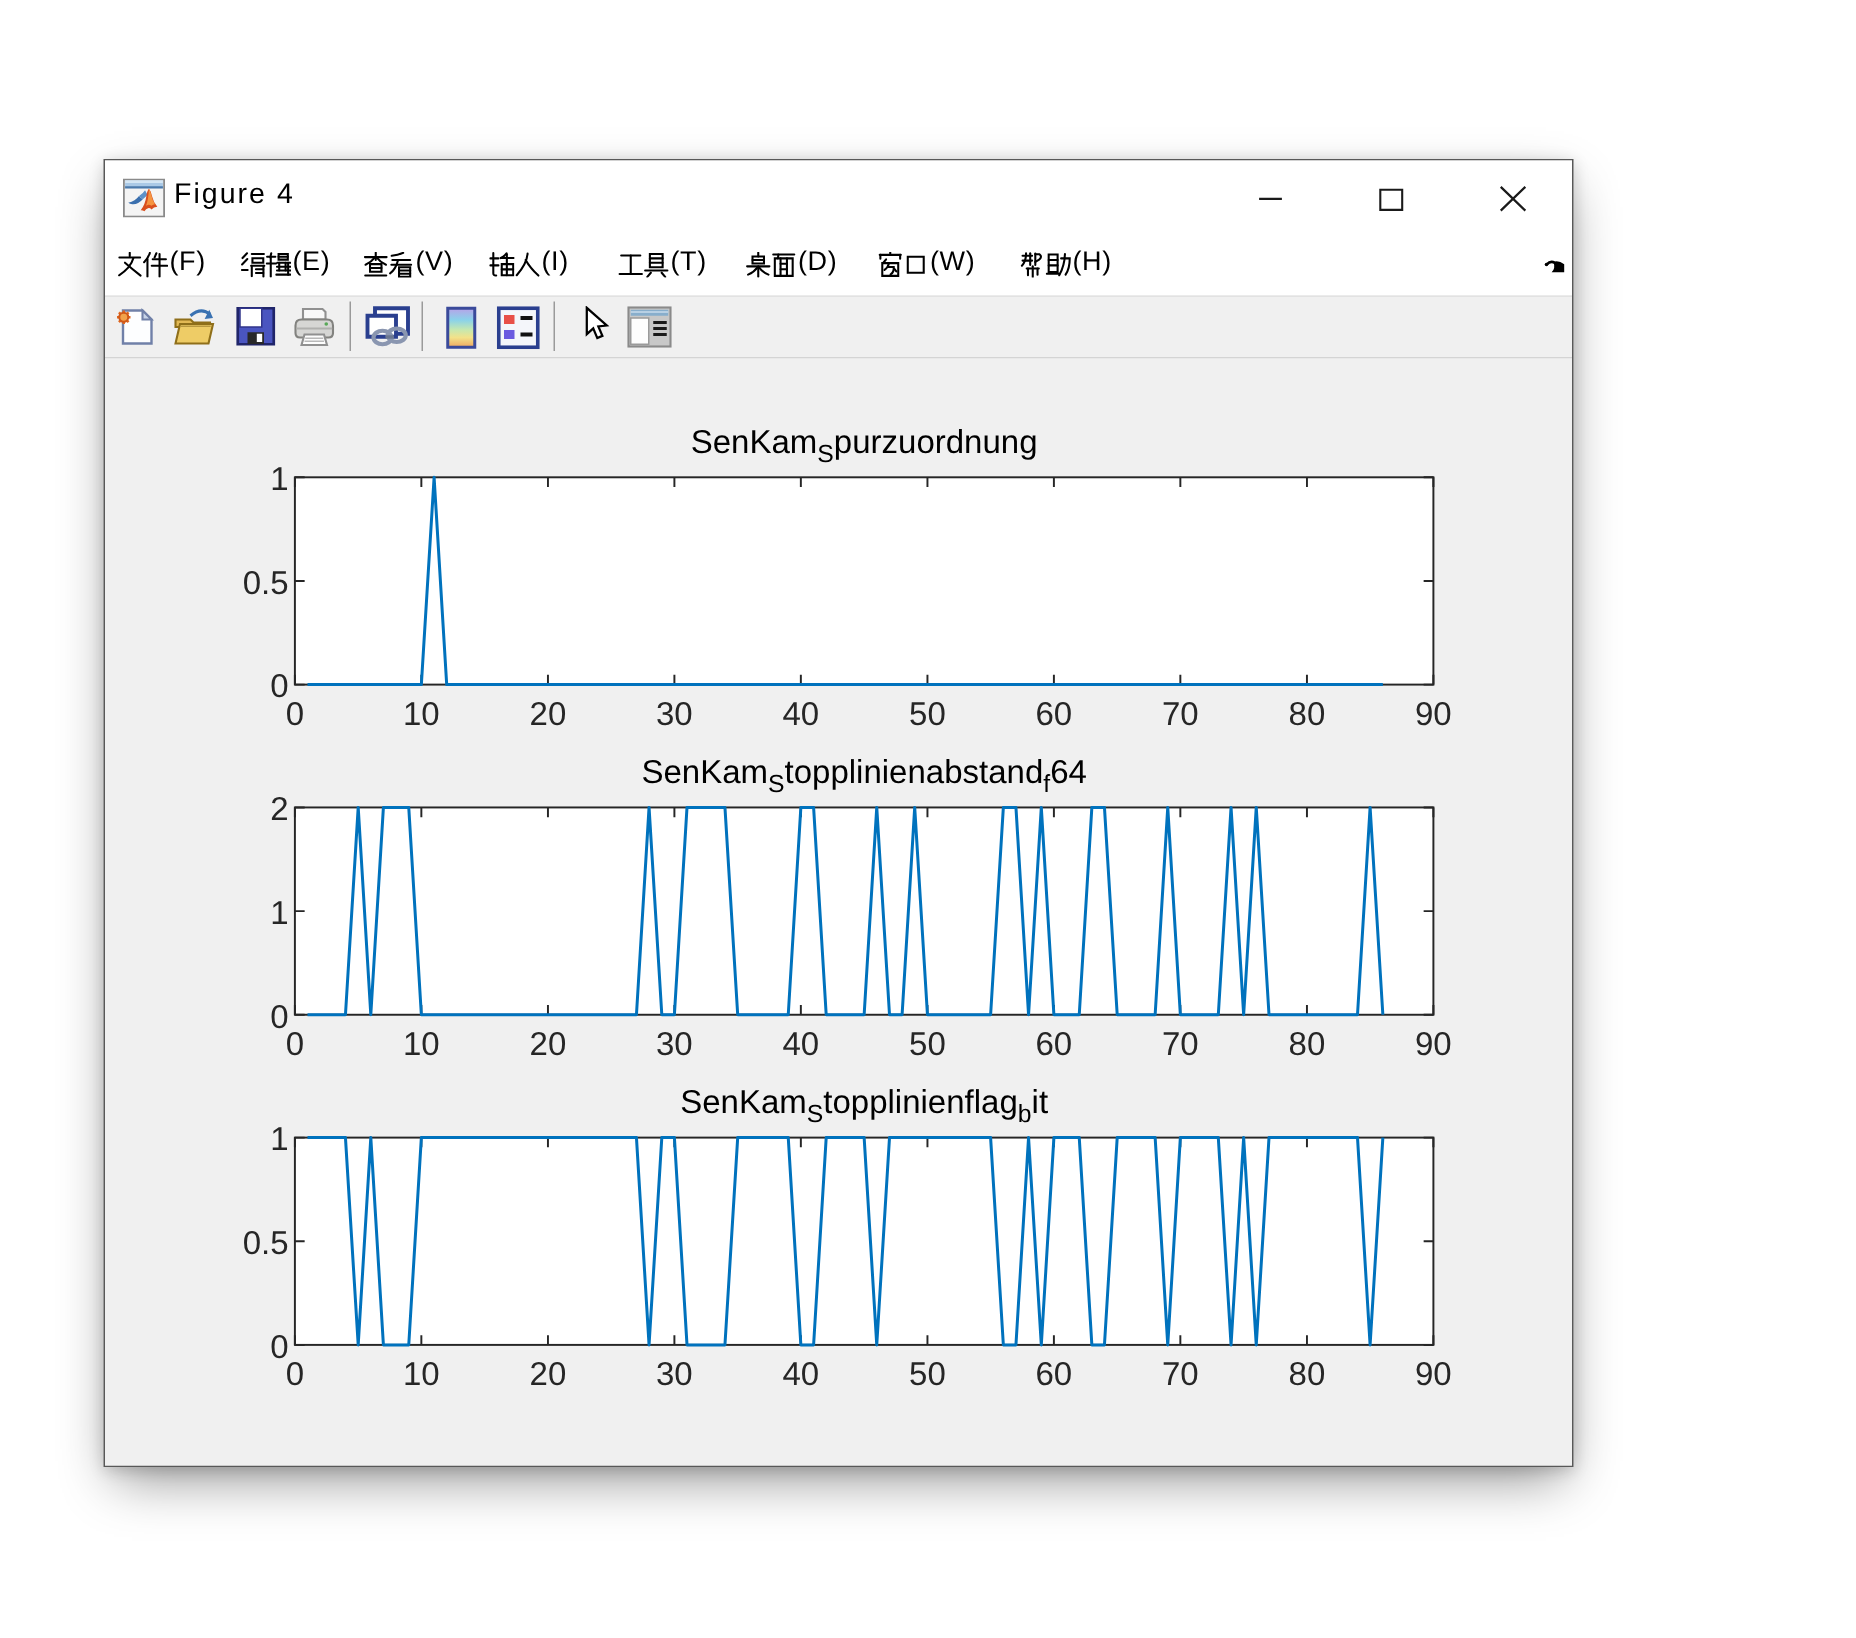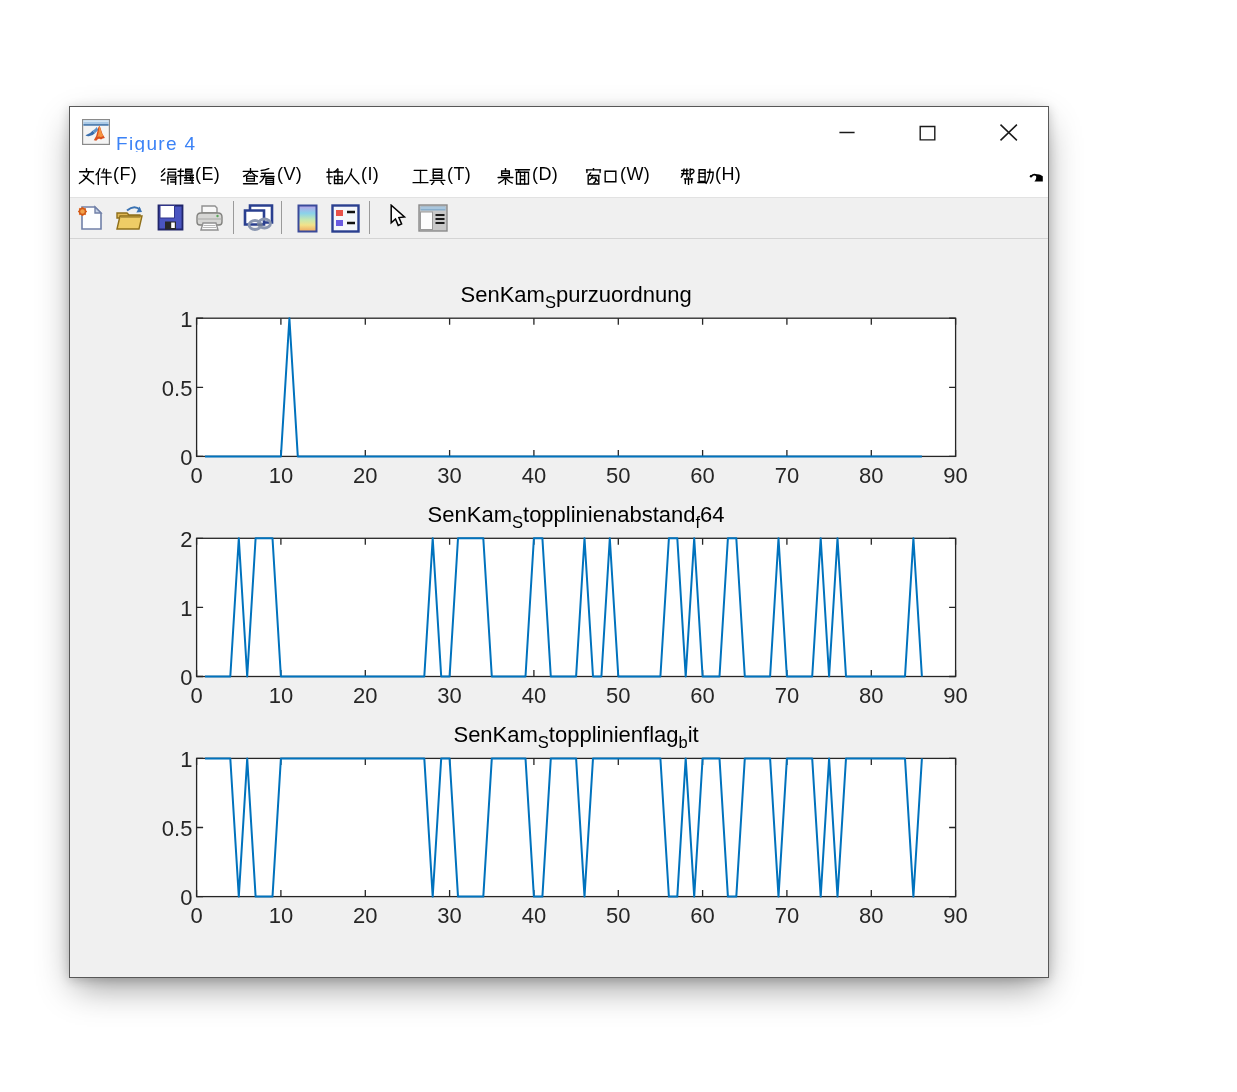--- a/index.html
+++ b/index.html
@@ -1,20 +1,20 @@
 <!DOCTYPE html>
 <html><head><meta charset="utf-8"><style>
 * { margin:0; padding:0; box-sizing:border-box; }
 html,body { width:1237px; height:1092px; background:#fff; font-family:"Liberation Sans",sans-serif; }
 #win { position:absolute; left:69px; top:106px; width:980px; height:872px;
   border:1px solid #585858; background:#f0f0f0;
   box-shadow:0 14px 34px -6px rgba(0,0,0,.42), 0 2px 10px rgba(0,0,0,.18); }
 .titlebar { position:absolute; left:0; top:0; width:978px; height:45px; background:#fff; }
 .mlicon { position:absolute; left:12px; top:12px; }
-.tbtext { position:absolute; left:46px; top:26px; font-size:19px; letter-spacing:1.35px; color:#3b82f6; }
+.tbtext { position:absolute; left:46px; top:12px; font-size:19px; letter-spacing:1.35px; color:#000000; }
 .wbtn { position:absolute; top:0; }
 .menubar { position:absolute; left:0; top:45px; width:978px; height:45px; background:#fff; }
 .mi { position:absolute; top:12px; height:26px; white-space:nowrap; }
 .ml { font-size:18px; color:#000; vertical-align:2px; margin-left:1px; letter-spacing:.4px; }
 .dock { position:absolute; left:959px; top:20px; }
 .toolbar { position:absolute; left:0; top:90px; width:978px; height:42px; background:#f0f0f0;
   border-top:1px solid #e2e2e2; border-bottom:1px solid #d4d4d4; }
 .ti { position:absolute; top:6px; }
 .tsep { position:absolute; top:3px; width:1px; height:33px; background:#9a9a9a; }
 .canvas { position:absolute; left:0; top:132px; width:978px; height:738px; background:#f0f0f0; }

